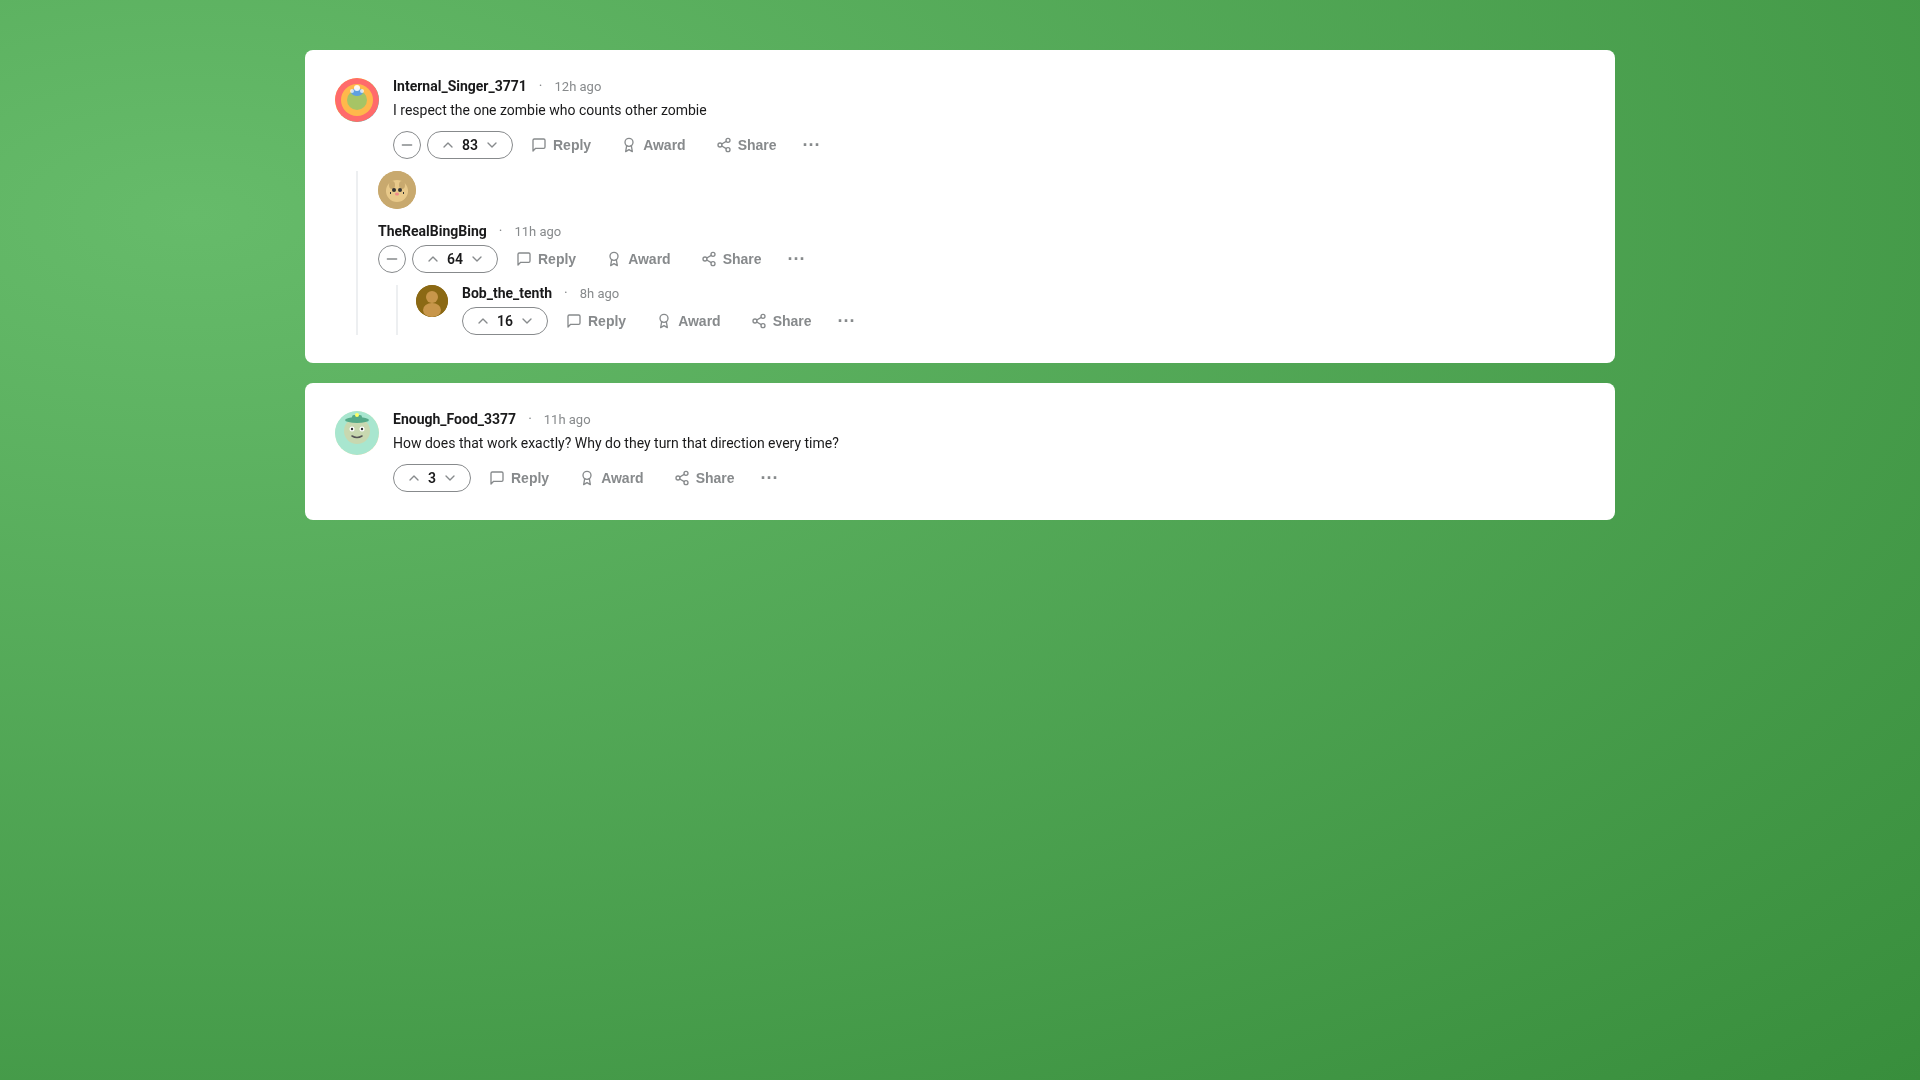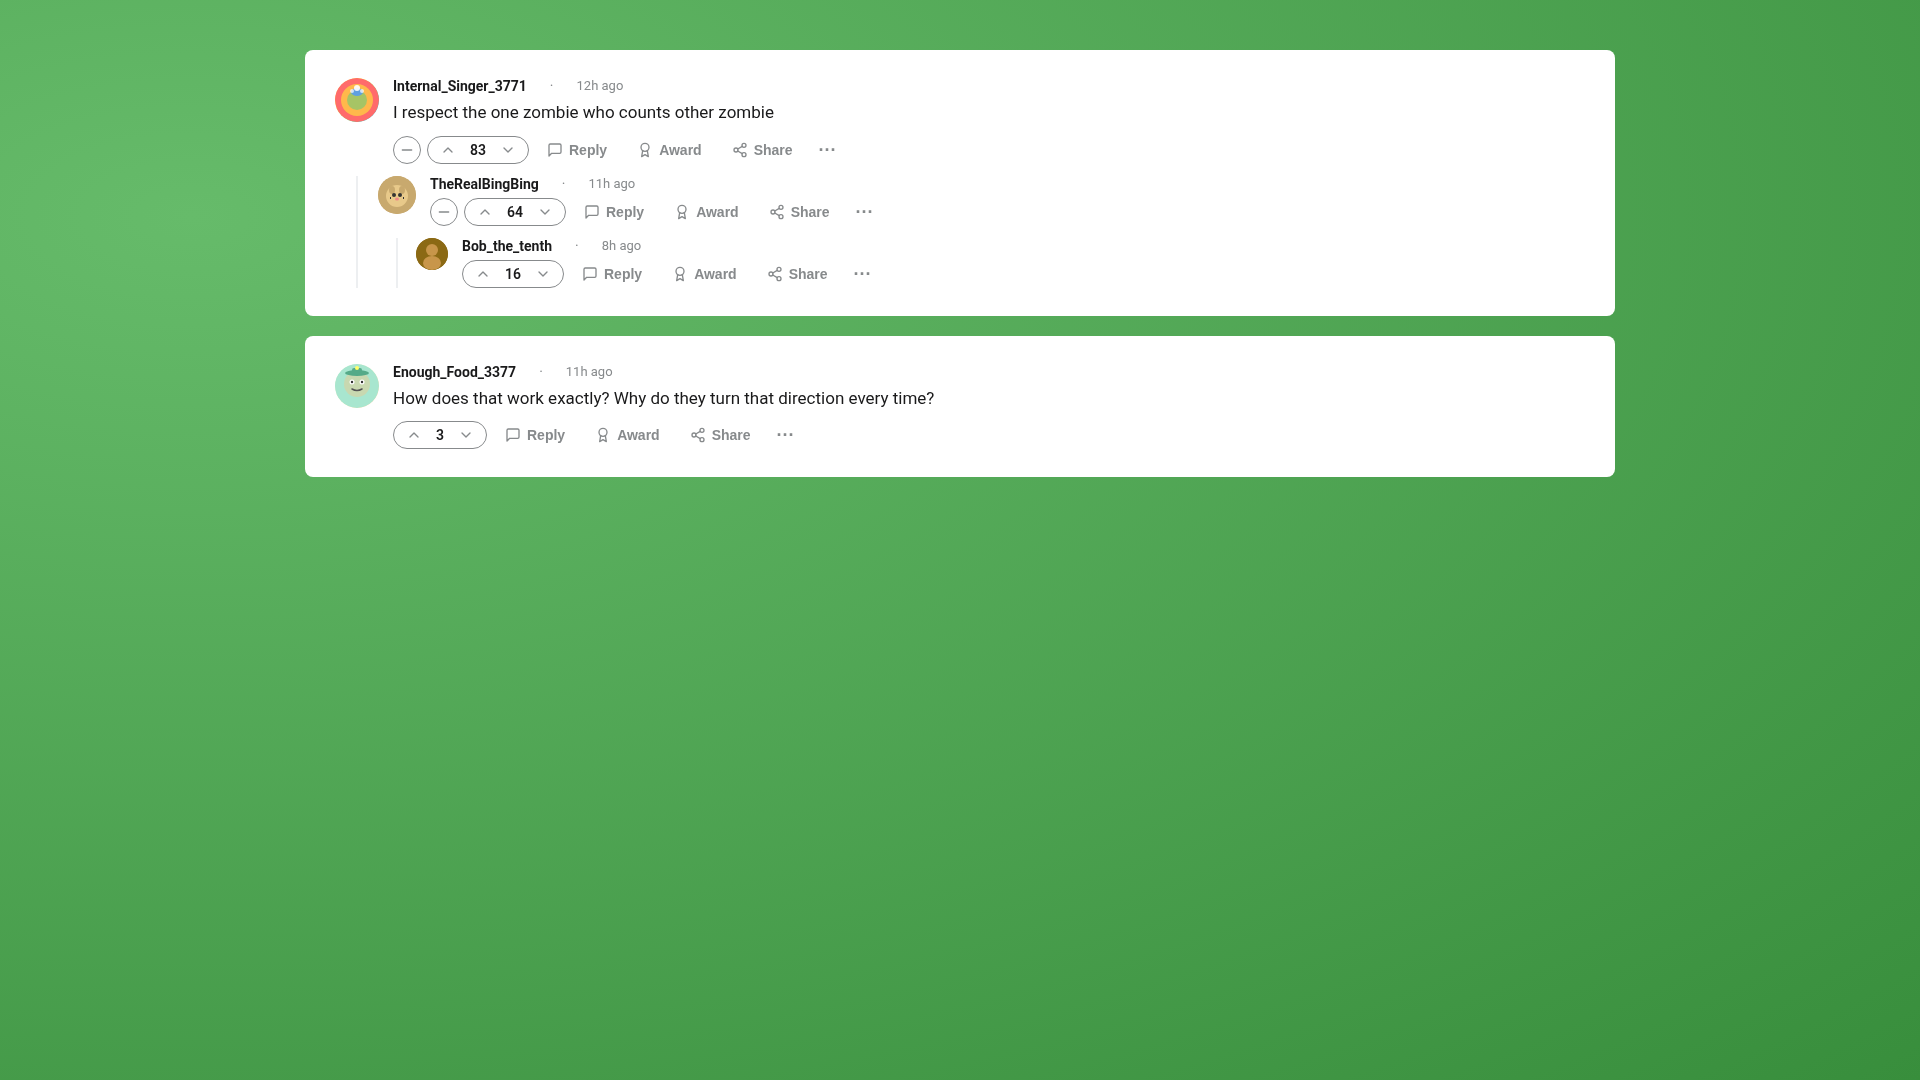--- a/index.html
+++ b/index.html
@@ -72,58 +72,58 @@
       justify-content: center;
       font-size: 16px;
     }
 
     .comment-content {
       flex: 1;
     }
 
     .comment-header {
       display: flex;
-      align-items: flex-start;
-      gap: 23px;
+      align-items: flex-end;
+      gap: 12px;
       margin-bottom: 6px;
     }
 
     .username {
       font-weight: 700;
       font-size: 14px;
       color: #1a1a1b;
     }
 
     .dot {
       color: #878a8c;
       font-size: 14px;
     }
 
     .timestamp {
       color: #878a8c;
       font-size: 13px;
     }
 
     .comment-text {
-      font-size: 17px;
+      font-size: 14px;
       color: #1a1a1b;
       line-height: 1.5;
       margin-bottom: 10px;
     }
 
     .action-bar {
       display: flex;
       align-items: center;
       gap: 6px;
     }
 
     .vote-section {
       display: flex;
       align-items: flex-start;
-      gap: 14px;
+      gap: 6px;
       border: 1.5px solid #878a8c;
       border-radius: 20px;
       padding: 5px 12px;
     }
 
     .vote-count {
       font-size: 14px;
       font-weight: 600;
       color: #1a1a1b;
     }
@@ -290,21 +290,21 @@
           </button>
           <button class="more-btn">···</button>
         </div>
       </div>
     </div>
 
     <div class="thread-line-container">
       <div class="thread-line"></div>
       <div class="nested-comment second-level">
 
-        <div class="comment-row" style="margin-bottom: 10px;">
+        <div class="comment-row" style="margin-bottom: 10px; flex-direction: column;">
           <div class="avatar-small av2" style="border-radius:50%;overflow:hidden;width:38px;height:38px;flex-shrink:0;">
             <svg width="38" height="38" viewBox="0 0 38 38" xmlns="http://www.w3.org/2000/svg">
               <circle cx="19" cy="19" r="19" fill="#c8a96e"></circle>
 
               <circle cx="19" cy="20" r="11" fill="#e8c98a"></circle>
               <ellipse cx="14" cy="14" rx="3" ry="4" fill="#c8a96e"></ellipse>
               <ellipse cx="24" cy="14" rx="3" ry="4" fill="#c8a96e"></ellipse>
               <circle cx="16" cy="19" r="2" fill="#333"></circle>
               <circle cx="22" cy="19" r="2" fill="#333"></circle>
               <ellipse cx="19" cy="23" rx="2" ry="1.5" fill="#e88"></ellipse>

